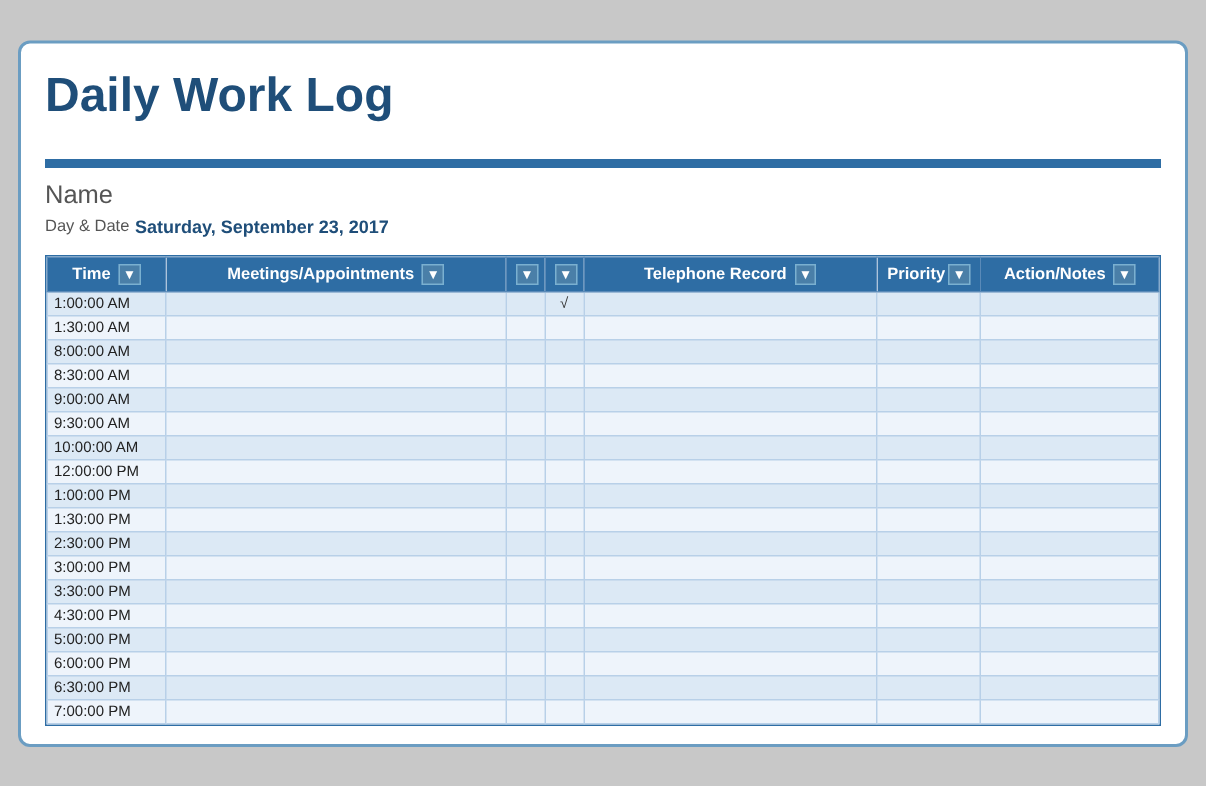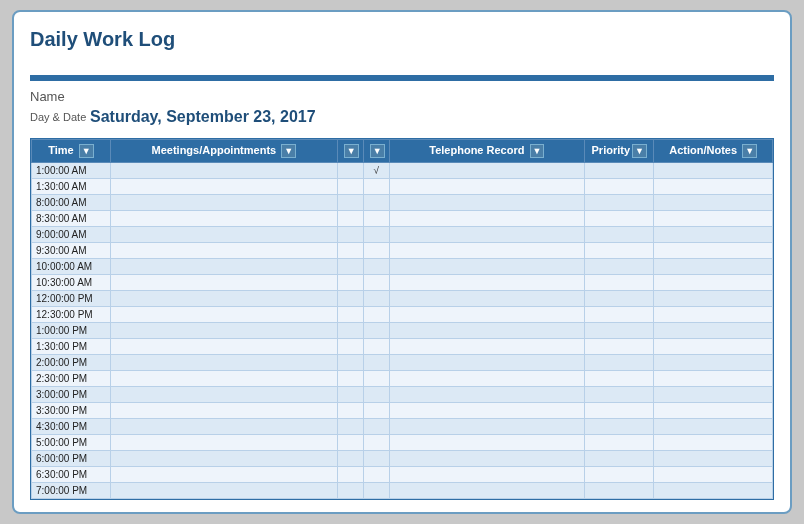--- a/index.html
+++ b/index.html
@@ -12,55 +12,55 @@
       font-family: Arial, sans-serif;
     }
     .container {
       width: 780px;
       background: #fff;
       border: 2px solid #6b9dc2;
       border-radius: 8px;
       padding: 16px 16px 12px 16px;
     }
     .title {
-      font-size: 20px;
+      font-size: 32px;
       color: #1f4e79;
       font-weight: bold;
       margin-bottom: 24px;
     }
     .blue-bar {
       height: 6px;
       background: #2e6da4;
       margin-bottom: 8px;
     }
     .meta-row {
       display: flex;
       align-items: center;
       margin-bottom: 4px;
-      font-size: 13px;
+      font-size: 17px;
       color: #333;
     }
     .meta-label {
       color: #555;
       min-width: 60px;
     }
     .date-row {
       display: flex;
       align-items: center;
       margin-bottom: 12px;
       font-size: 11px;
     }
     .date-label {
       color: #555;
       min-width: 60px;
     }
     .date-value {
       color: #1f4e79;
       font-weight: bold;
-      font-size: 16px;
+      font-size: 12px;
     }
     .table-wrapper {
       border: 1px solid #2e6da4;
       overflow: hidden;
     }
     table {
       width: 100%;
       border-collapse: collapse;
       font-size: 10px;
     }
@@ -202,66 +202,39 @@
           <tr>
             <td class="col-time">10:00:00 AM</td>
             <td class="col-meetings"></td>
             <td class="col-check check-cell"></td>
             <td class="col-check2 check-cell"></td>
             <td class="col-telephone"></td>
             <td class="col-priority"></td>
             <td class="col-action"></td>
           </tr>
           <tr>
-            <td class="col-time">10:30:00 AM</td>
-            <td class="col-meetings"></td>
-            <td class="col-check check-cell"></td>
-            <td class="col-check2 check-cell"></td>
-            <td class="col-telephone"></td>
-            <td class="col-priority"></td>
-            <td class="col-action"></td>
-          </tr>
-          <tr>
             <td class="col-time">12:00:00 PM</td>
             <td class="col-meetings"></td>
             <td class="col-check check-cell"></td>
             <td class="col-check2 check-cell"></td>
             <td class="col-telephone"></td>
             <td class="col-priority"></td>
             <td class="col-action"></td>
           </tr>
           <tr>
-            <td class="col-time">12:30:00 PM</td>
-            <td class="col-meetings"></td>
-            <td class="col-check check-cell"></td>
-            <td class="col-check2 check-cell"></td>
-            <td class="col-telephone"></td>
-            <td class="col-priority"></td>
-            <td class="col-action"></td>
-          </tr>
-          <tr>
             <td class="col-time">1:00:00 PM</td>
             <td class="col-meetings"></td>
             <td class="col-check check-cell"></td>
             <td class="col-check2 check-cell"></td>
             <td class="col-telephone"></td>
             <td class="col-priority"></td>
             <td class="col-action"></td>
           </tr>
           <tr>
             <td class="col-time">1:30:00 PM</td>
-            <td class="col-meetings"></td>
-            <td class="col-check check-cell"></td>
-            <td class="col-check2 check-cell"></td>
-            <td class="col-telephone"></td>
-            <td class="col-priority"></td>
-            <td class="col-action"></td>
-          </tr>
-          <tr>
-            <td class="col-time">2:00:00 PM</td>
             <td class="col-meetings"></td>
             <td class="col-check check-cell"></td>
             <td class="col-check2 check-cell"></td>
             <td class="col-telephone"></td>
             <td class="col-priority"></td>
             <td class="col-action"></td>
           </tr>
           <tr>
             <td class="col-time">2:30:00 PM</td>
             <td class="col-meetings"></td>

